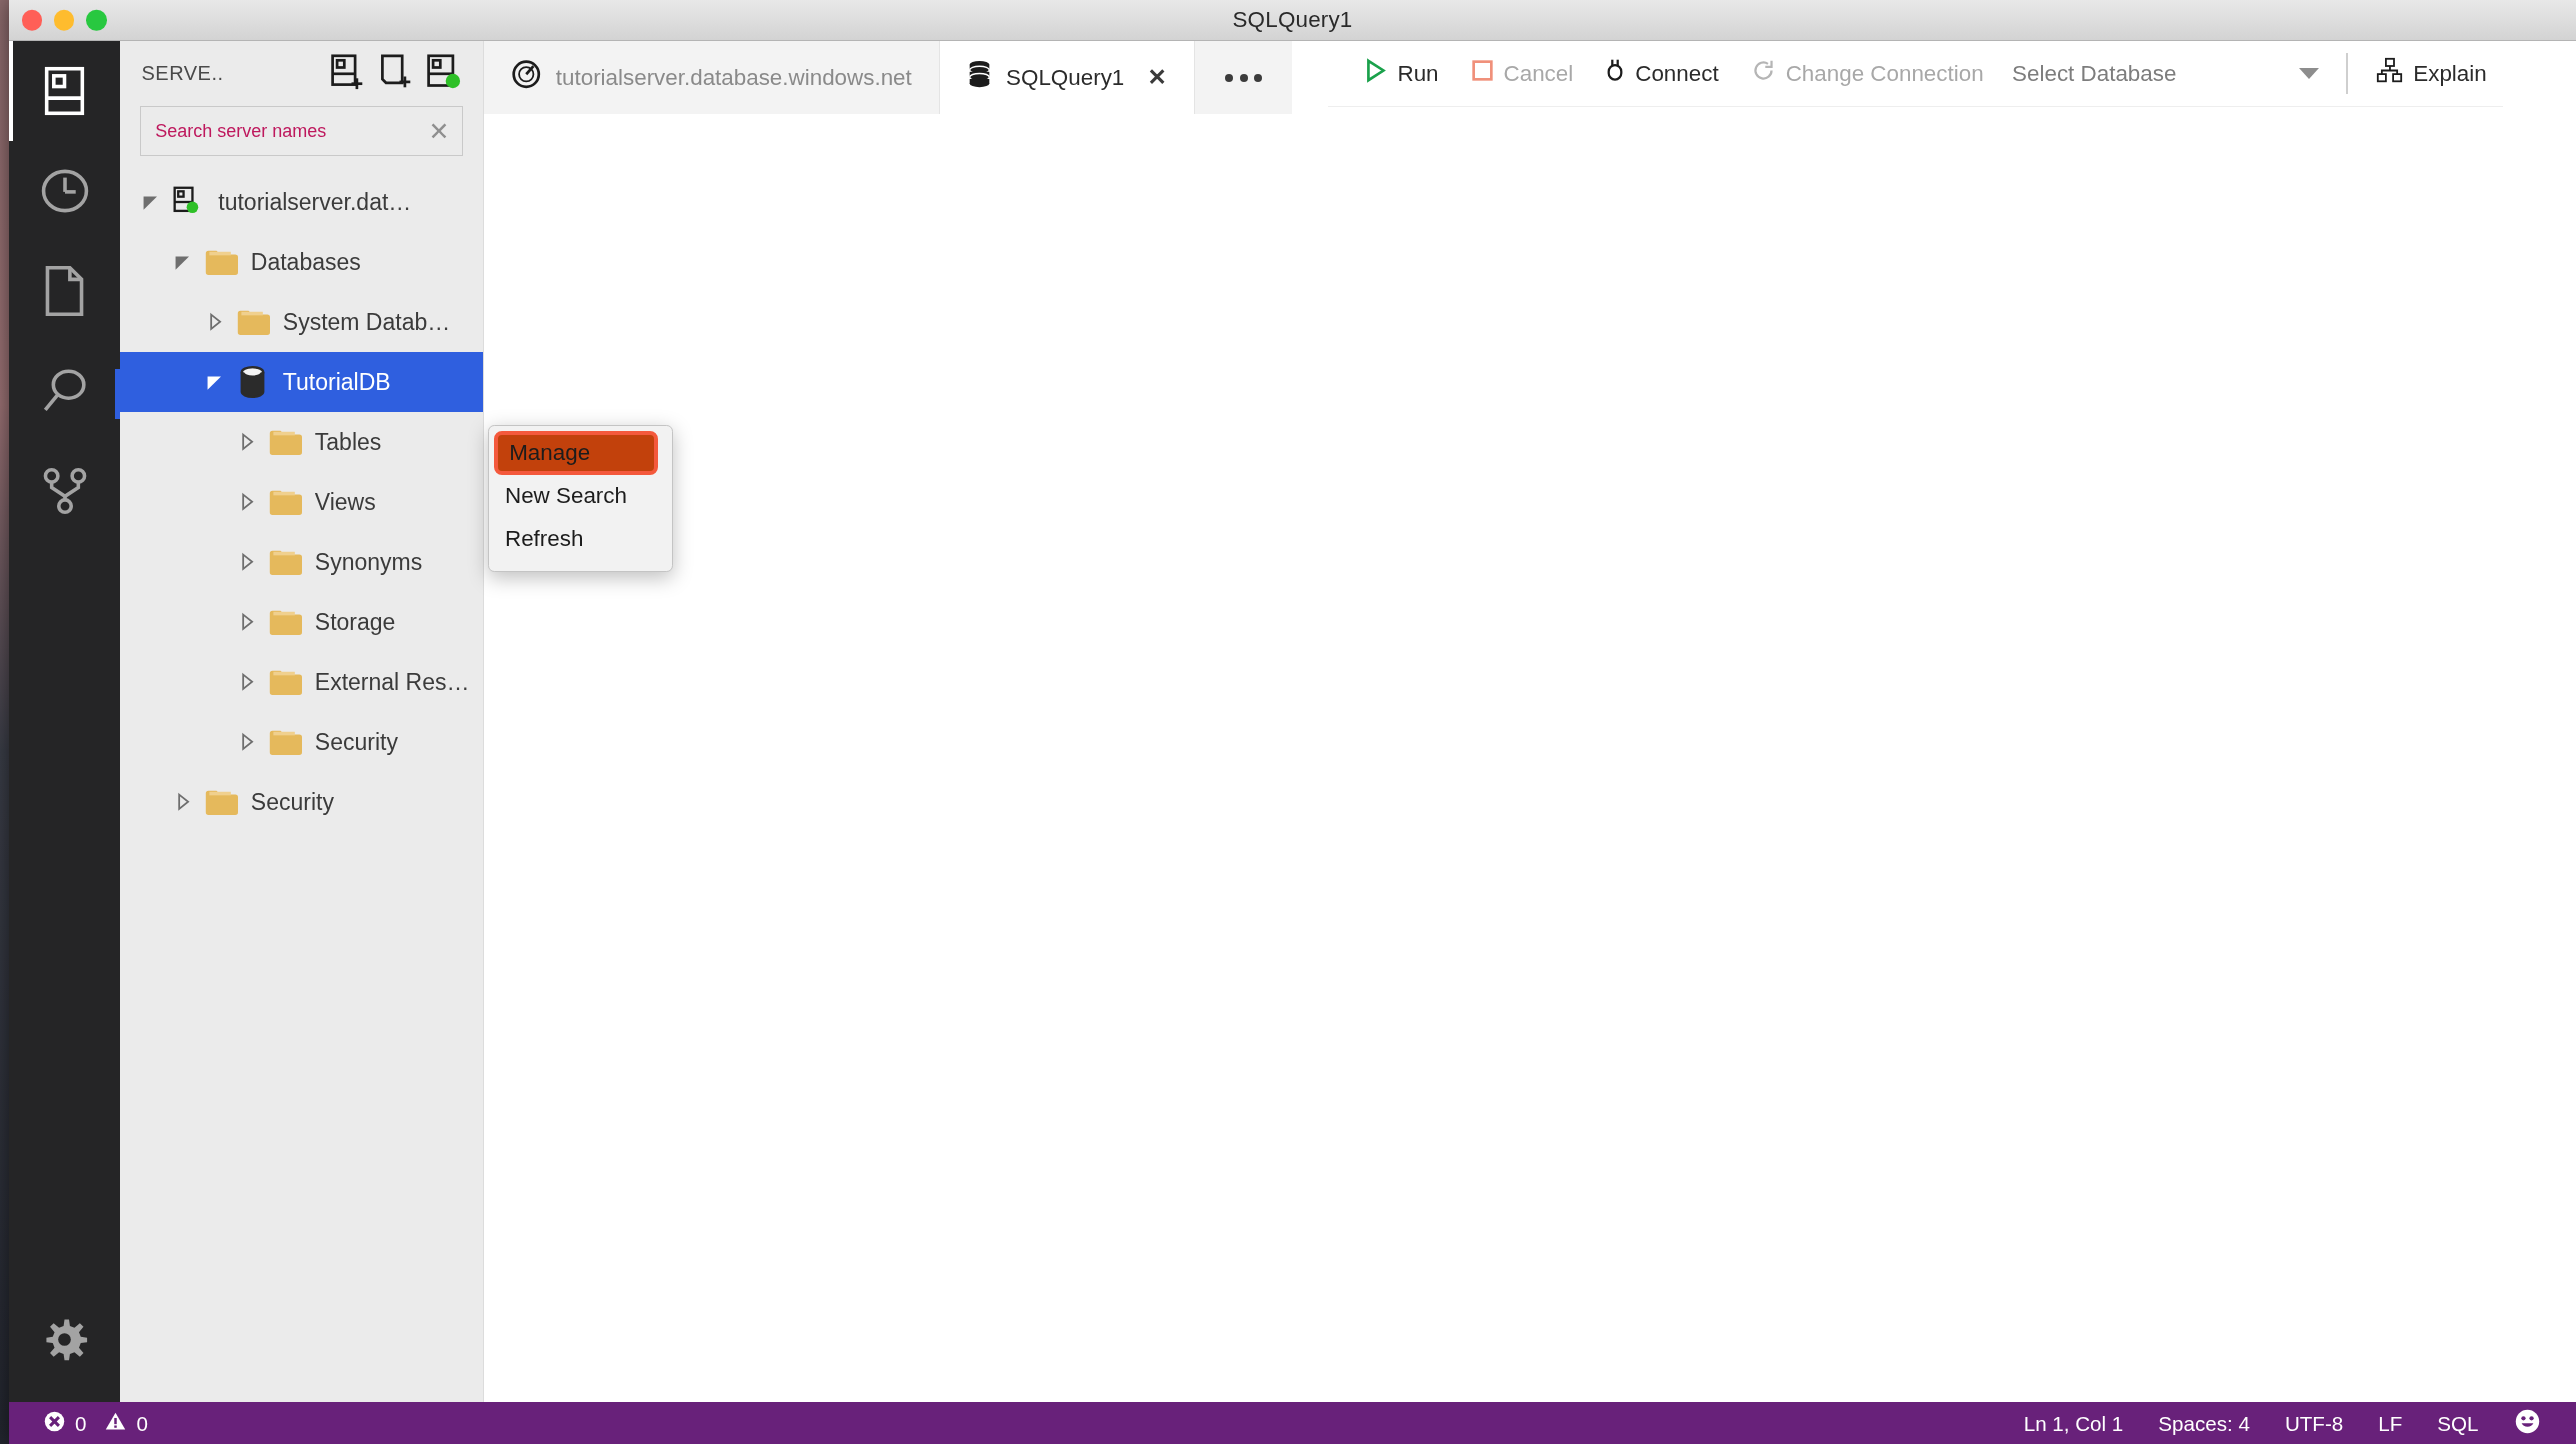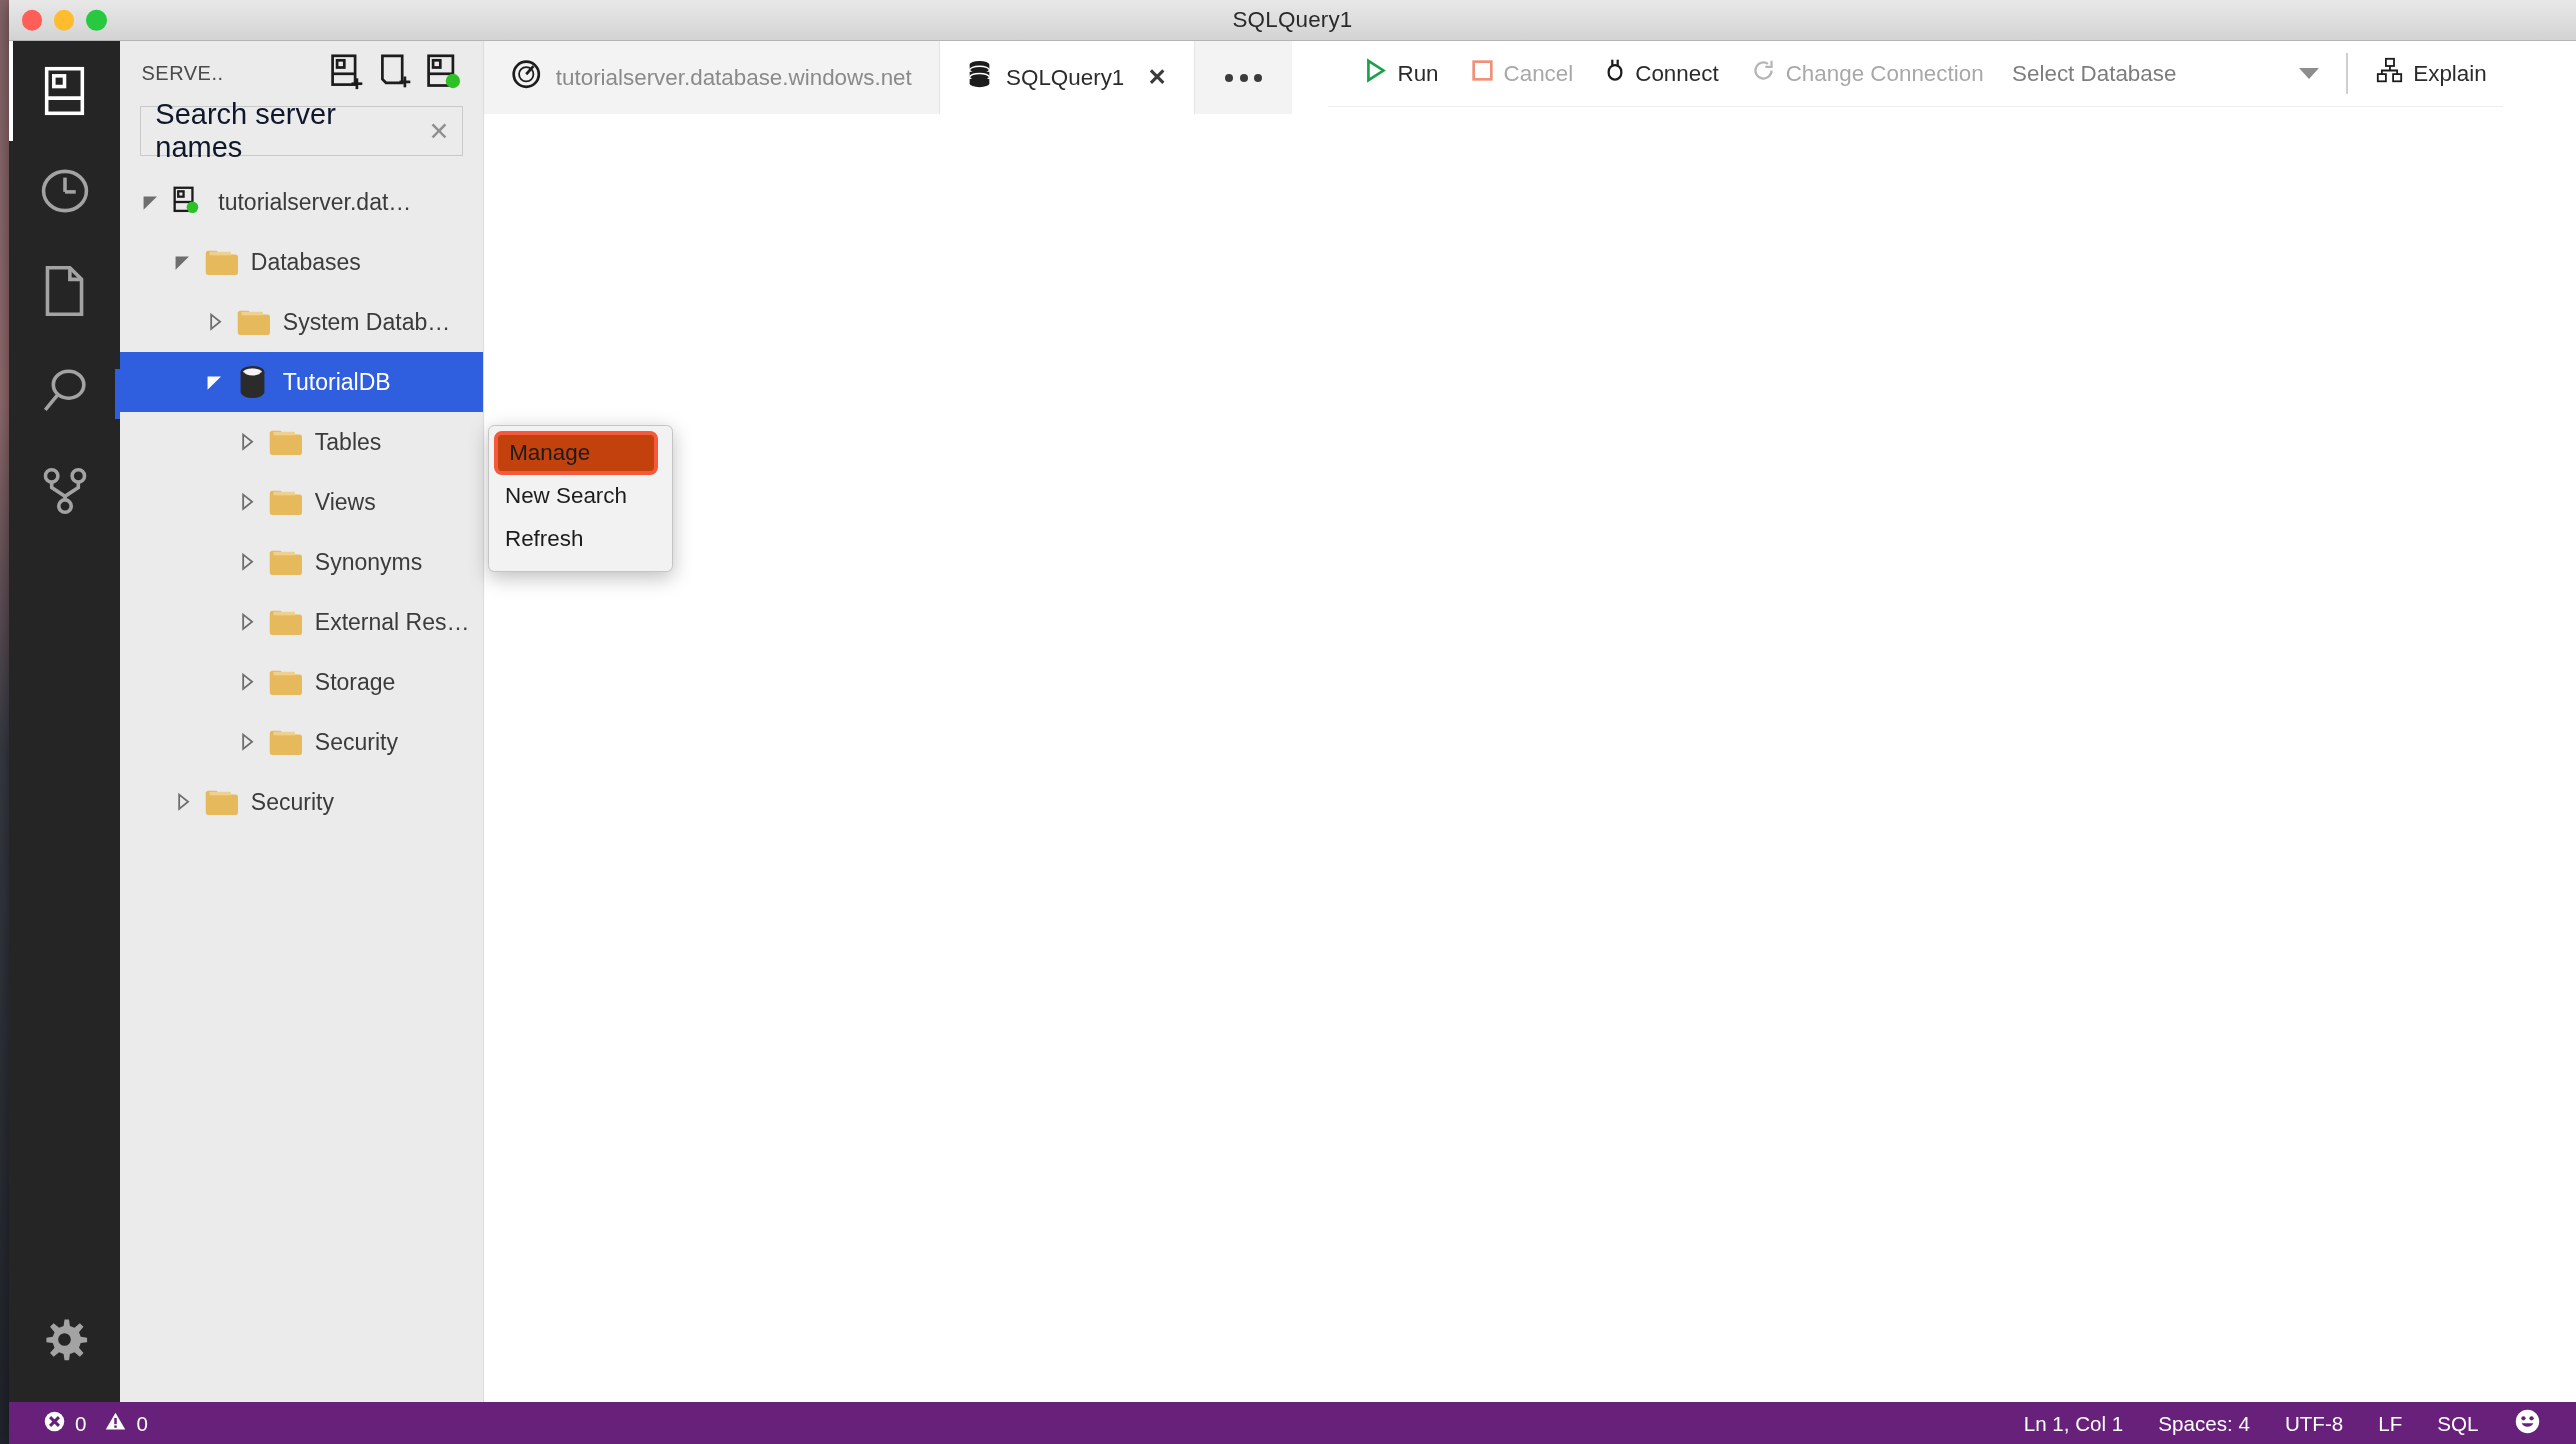--- a/index.html
+++ b/index.html
@@ -81,21 +81,21 @@
     font-size: 20px; color: #4a4a4a; letter-spacing: 0.5px; flex: 1 1 auto;
     white-space: nowrap; overflow: hidden;
   }
   .sb-icon { width: 48px; height: 48px; display: flex; align-items: center; justify-content: center; cursor: pointer; }
 
   #search-row { padding: 0 20px 0 20px; }
   #search-box {
     height: 50px; border: 0.9px solid #c9c9c9; background: #ebebeb;
     display: flex; align-items: center; padding: 0 12.5px 0 14.3px;
   }
-  #search-input-text { flex: 1 1 auto; font-size: 29px; color: #0f172a; }
+  #search-input-text { flex: 1 1 auto; font-size: 18px; color: #be185d; }
   #search-clear { font-size: 25px; color: #8f8f8f; cursor: pointer; line-height: 1; }
 
   #tree { margin-top: 16px; flex: 1 1 auto; overflow: hidden; position: relative; }
   .tree-row {
     height: 60px; display: flex; align-items: center; cursor: pointer; position: relative;
     font-size: 23px; color: #3b3b3b; white-space: nowrap;
   }
   .tree-row.selected { background: #2f5fdf; color: #ffffff; }
   .twisty { width: 36px; display: flex; align-items: center; justify-content: center; flex: 0 0 36px; }
   .twisty svg { display:block; }
@@ -410,35 +410,35 @@
               <svg width="21.5" height="21.5" viewBox="0 0 24 24">
                 <path d="M8 4 L18 12 L8 20 Z" fill="none" stroke="#6e6e6e" stroke-width="2"></path>
               </svg>
             </div>
             <div class="tree-icon">
               <svg width="34" height="29" viewBox="0 0 38 32">
                 <path d="M2 6 a3 3 0 0 1 3-3 h9 l4 4 h17 a3 3 0 0 1 3 3 v17 a3 3 0 0 1 -3 3 h-30 a3 3 0 0 1 -3 -3 z" fill="#e5b95c"></path>
                 <path d="M6 4 h24 v4 h-24 z" fill="#f0d08e"></path>
               </svg>
             </div>
+            <div class="tree-label">Storage</div>
+          </div>
+          <div class="tree-row" style="padding-left: 109px;">
+            <div class="twisty">
+              <svg width="21.5" height="21.5" viewBox="0 0 24 24">
+                <path d="M8 4 L18 12 L8 20 Z" fill="none" stroke="#6e6e6e" stroke-width="2"></path>
+              </svg>
+            </div>
+            <div class="tree-icon">
+              <svg width="34" height="29" viewBox="0 0 38 32">
+                <path d="M2 6 a3 3 0 0 1 3-3 h9 l4 4 h17 a3 3 0 0 1 3 3 v17 a3 3 0 0 1 -3 3 h-30 a3 3 0 0 1 -3 -3 z" fill="#e5b95c"></path>
+                <path d="M6 4 h24 v4 h-24 z" fill="#f0d08e"></path>
+              </svg>
+            </div>
             <div class="tree-label">External Res…</div>
-          </div>
-          <div class="tree-row" style="padding-left: 109px;">
-            <div class="twisty">
-              <svg width="21.5" height="21.5" viewBox="0 0 24 24">
-                <path d="M8 4 L18 12 L8 20 Z" fill="none" stroke="#6e6e6e" stroke-width="2"></path>
-              </svg>
-            </div>
-            <div class="tree-icon">
-              <svg width="34" height="29" viewBox="0 0 38 32">
-                <path d="M2 6 a3 3 0 0 1 3-3 h9 l4 4 h17 a3 3 0 0 1 3 3 v17 a3 3 0 0 1 -3 3 h-30 a3 3 0 0 1 -3 -3 z" fill="#e5b95c"></path>
-                <path d="M6 4 h24 v4 h-24 z" fill="#f0d08e"></path>
-              </svg>
-            </div>
-            <div class="tree-label">Storage</div>
           </div>
           <div class="tree-row" style="padding-left: 109px;">
             <div class="twisty">
               <svg width="21.5" height="21.5" viewBox="0 0 24 24">
                 <path d="M8 4 L18 12 L8 20 Z" fill="none" stroke="#6e6e6e" stroke-width="2"></path>
               </svg>
             </div>
             <div class="tree-icon">
               <svg width="34" height="29" viewBox="0 0 38 32">
                 <path d="M2 6 a3 3 0 0 1 3-3 h9 l4 4 h17 a3 3 0 0 1 3 3 v17 a3 3 0 0 1 -3 3 h-30 a3 3 0 0 1 -3 -3 z" fill="#e5b95c"></path>

